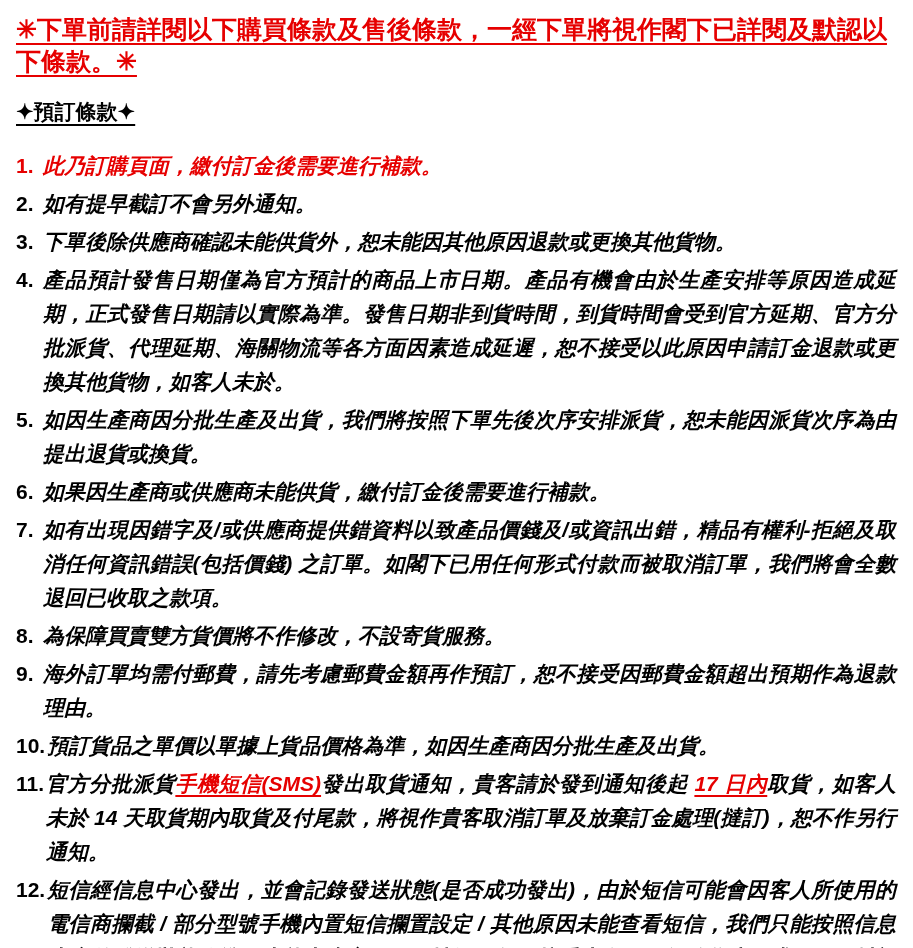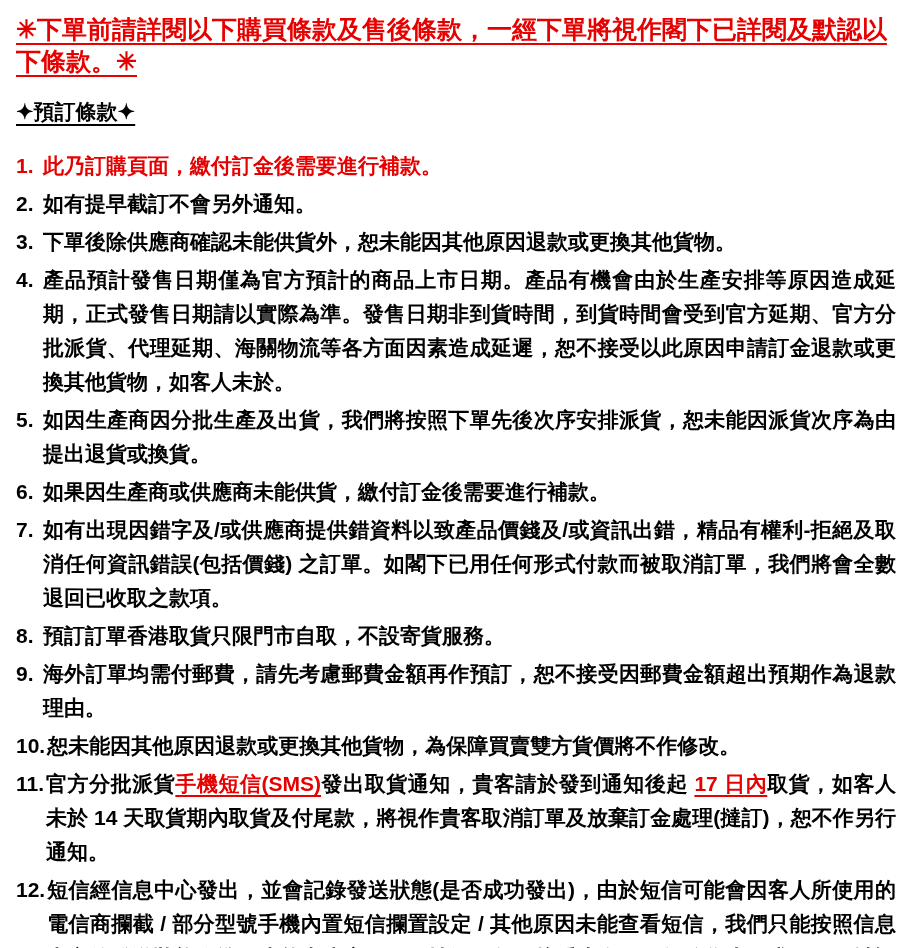--- a/index.html
+++ b/index.html
@@ -50,20 +50,21 @@
   }
   .term .marker{
     flex:0 0 auto;
     min-width:27px;
     white-space:nowrap;
     padding-right:2px;
   }
   .term .body{
     flex:1 1 auto;
     text-align:justify;
+    font-style:italic;
   }
   .red{color:var(--red);}
   .underline{
     text-decoration:underline;
     text-decoration-thickness:2px;
     text-underline-offset:4px;
   }
 </style>
 </head>
 <body>
@@ -98,29 +99,29 @@
       <div class="term">
         <span class="marker">6.</span>
         <span class="body"><span>如果因生產商或供應商未能供貨，繳付訂金後需要進行補款。</span></span>
       </div>
       <div class="term">
         <span class="marker">7.</span>
         <span class="body"><span>如有出現因錯字及/或供應商提供錯資料以致產品價錢及/或資訊出錯，精品有權利-拒絕及取消任何資訊錯誤(包括價錢) 之訂單。如閣下已用任何形式付款而被取消訂單，我們將會全數退回已收取之款項。</span></span>
       </div>
       <div class="term">
         <span class="marker">8.</span>
-        <span class="body"><span>預訂訂單香港取貨只限門市自取，不設寄貨服務。</span></span>
+        <span class="body"><span>為保障買賣雙方貨價將不作修改，不設寄貨服務。</span></span>
       </div>
       <div class="term">
         <span class="marker">9.</span>
         <span class="body"><span>海外訂單均需付郵費，請先考慮郵費金額再作預訂，恕不接受因郵費金額超出預期作為退款理由。</span></span>
       </div>
       <div class="term">
         <span class="marker">10.</span>
-        <span class="body"><span>恕未能因其他原因退款或更換其他貨物，為保障買賣雙方貨價將不作修改。</span></span>
+        <span class="body"><span>預訂貨品之單價以單據上貨品價格為準，如因生產商因分批生產及出貨。</span></span>
       </div>
       <div class="term">
         <span class="marker">11.</span>
         <span class="body"><span>官方分批派貨</span><span class="red underline">手機短信(SMS)</span><span>發出取貨通知，貴客請於發到通知後起 </span><span class="red underline">17 日內</span><span>取貨，如客人未於 14 天取貨期內取貨及付尾款，將視作貴客取消訂單及放棄訂金處理(撻訂)，恕不作另行通知。</span></span>
       </div>
       <div class="term">
         <span class="marker">12.</span>
         <span class="body"><span>短信經信息中心發出，並會記錄發送狀態(是否成功發出)，由於短信可能會因客人所使用的電信商攔截 / 部分型號手機內置短信攔置設定 / 其他原因未能查看短信，我們只能按照信息中心的發送狀態作準，未能考慮客人個別情況，恕不接受未有收到短信為由要求取回已撻訂的貨物或訂金。</span></span>
       </div>
     </div>

